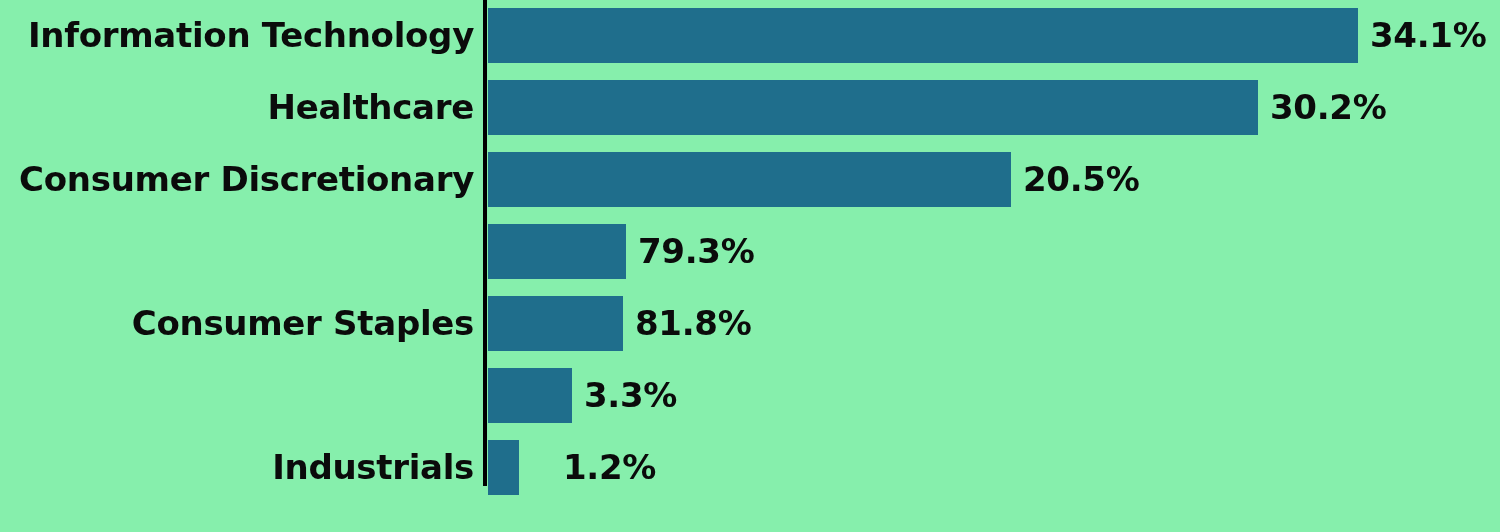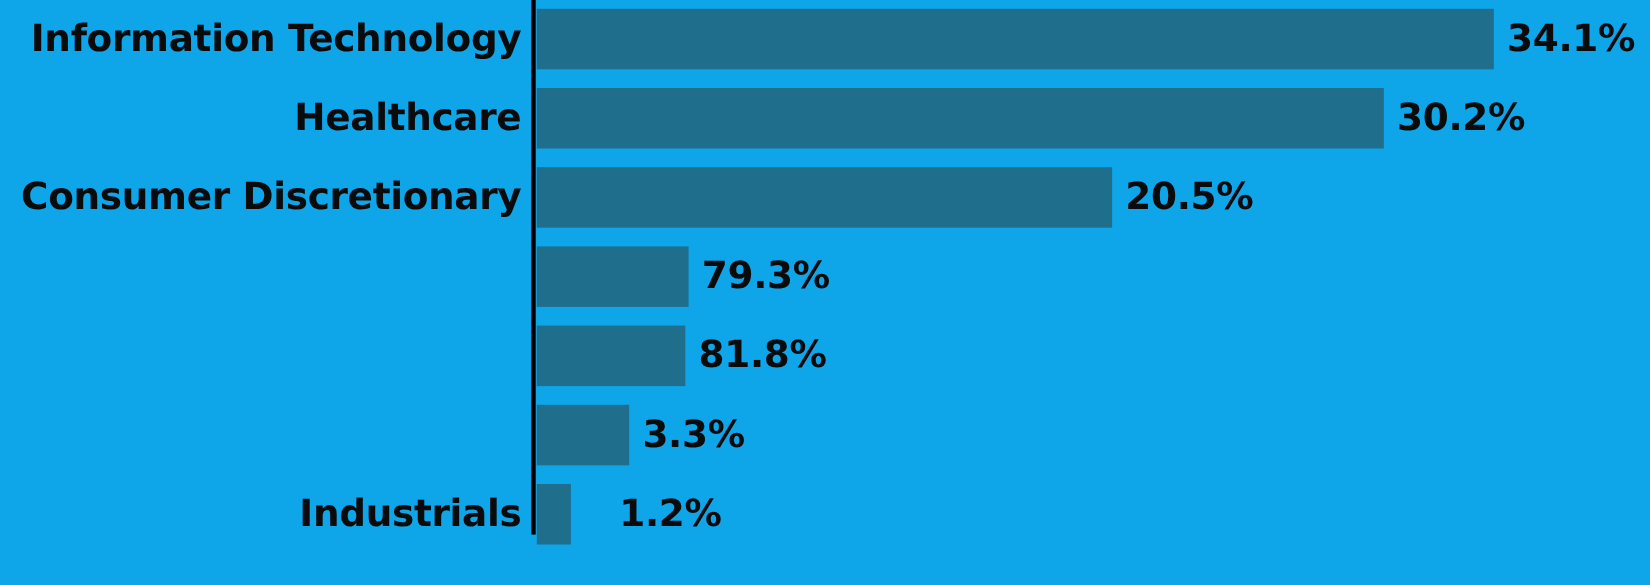--- a/index.html
+++ b/index.html
@@ -7,21 +7,21 @@
     padding: 0;
     background: #ffffff;
   }
   body {
     font-family: "DejaVu Sans", "Liberation Sans", sans-serif;
   }
   #chart-root {
     position: relative;
     width: 1500px;
     height: 532px;
-    background: #0ea5e9;
+    background: #86efac;
     overflow: hidden;
   }
   
   .axis-spine {
     position: absolute;
     left: 483px;
     top: 0px;
     width: 4px;
     height: 486px;
     background: #000000;
@@ -85,20 +85,21 @@
       <div class="bar-row" style="top: 152px;">
         <div class="cat-label">Consumer Discretionary</div>
         <div class="bar" style="width: 523px; background: rgb(31, 110, 140);"></div>
         <div class="val-label" style="left: 1023px;">20.5%</div>
       </div>
       <div class="bar-row" style="top: 224px;">
         <div class="bar" style="width: 138px; background: rgb(31, 110, 140);"></div>
         <div class="val-label" style="left: 638px;">79.3%</div>
       </div>
       <div class="bar-row" style="top: 296px;">
+        <div class="cat-label">Consumer Staples</div>
         <div class="bar" style="width: 135px; background: rgb(31, 110, 140);"></div>
         <div class="val-label" style="left: 635px;">81.8%</div>
       </div>
       <div class="bar-row" style="top: 368px;">
         <div class="bar" style="width: 84px; background: rgb(31, 110, 140);"></div>
         <div class="val-label" style="left: 584px;">3.3%</div>
       </div>
       <div class="bar-row" style="top: 440px;">
         <div class="cat-label">Industrials</div>
         <div class="bar" style="width: 31px; background: rgb(31, 110, 140);"></div>

